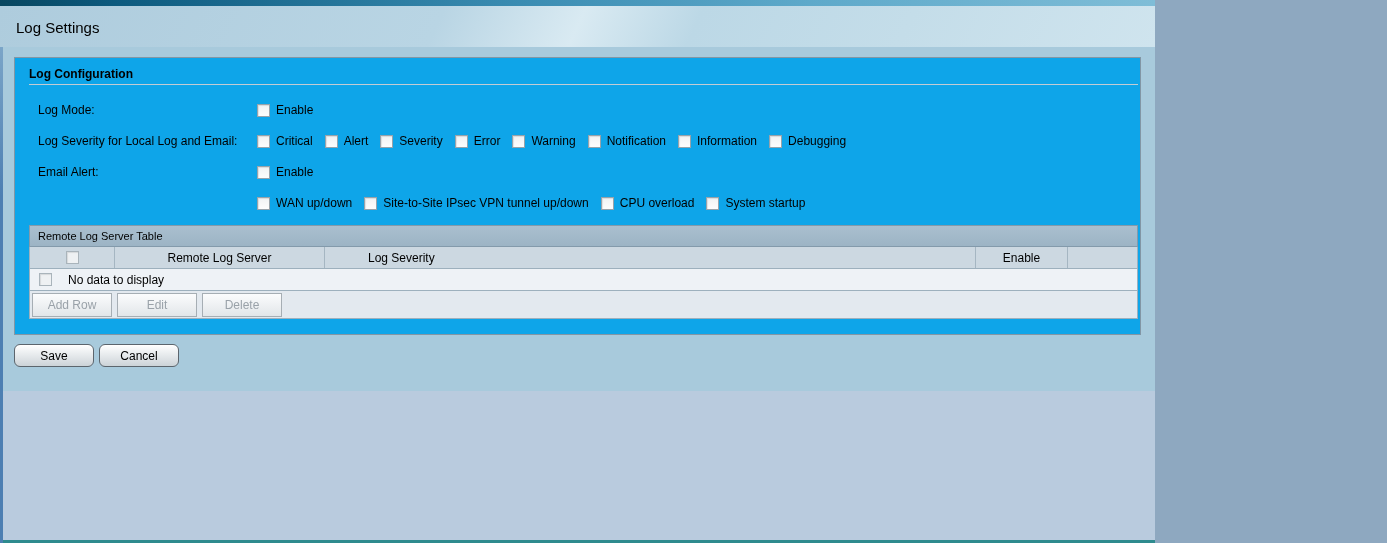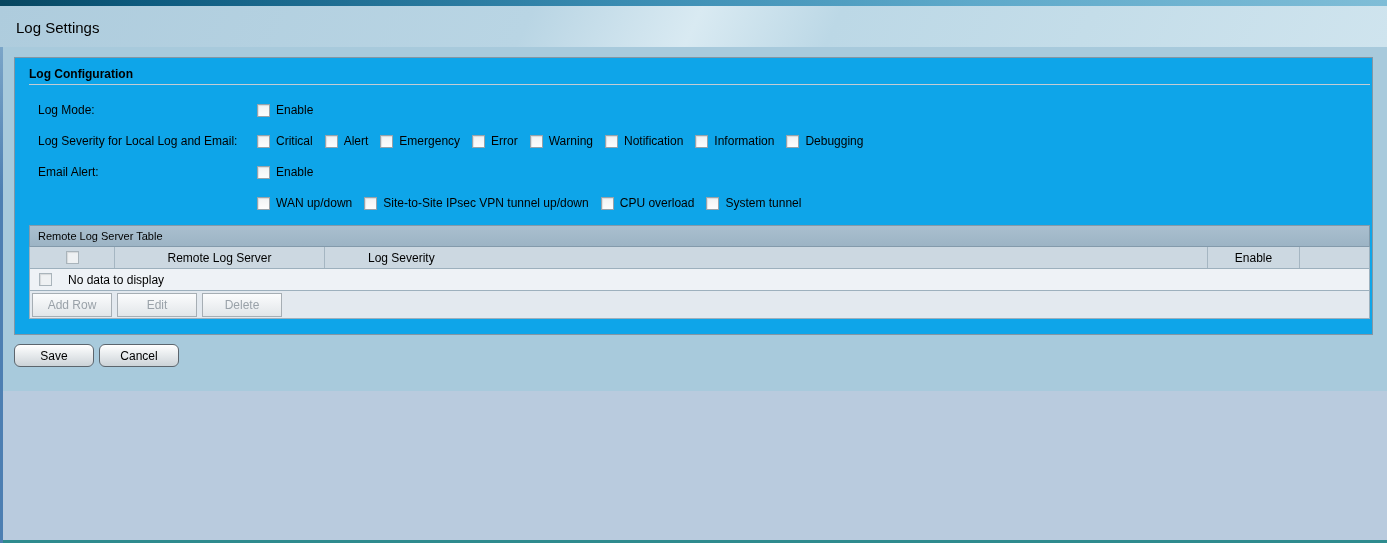--- a/index.html
+++ b/index.html
@@ -1,17 +1,17 @@
 <!DOCTYPE html>
 <html><head>
 <meta charset="utf-8">
 <style>
   * { box-sizing: border-box; }
   body { margin: 0; font-family: "Liberation Sans", sans-serif; background: #8ea8c0; }
-  .screen { width: 1387px; height: 543px; position: relative; overflow: hidden; background: #b9cbde; }
+  .screen { width: 1155px; height: 543px; position: relative; overflow: hidden; background: #b9cbde; }
 
   
   .topbar { height: 6px; background: linear-gradient(90deg,#08465f 0%,#0d5a7e 10%,#3a8cb2 45%,#5ea9ca 70%,#7fbdd7 100%); }
   .header-band { height: 41px;
     background: linear-gradient(115deg,#aeccdd 0%,#b9d5e4 38%,#d9eaf2 50%,#bcd8e6 60%,#c4dde9 78%,#cfe4ee 100%); }
   .page-title { font-size: 15px; color: #000; padding: 13px 0 0 16px; }
 
   
   .content { height: 344px; background: #a8cadc; padding: 10px 14px 0 14px; }
   .lower { height: 149px; background: #b9cbde; }
@@ -90,21 +90,21 @@
           <label class="cb-item">
             <span class="checkbox"></span>
             <span>Critical</span>
           </label>
           <label class="cb-item">
             <span class="checkbox"></span>
             <span>Alert</span>
           </label>
           <label class="cb-item">
             <span class="checkbox"></span>
-            <span>Emergency</span>
+            <span>Severity</span>
           </label>
           <label class="cb-item">
             <span class="checkbox"></span>
             <span>Error</span>
           </label>
           <label class="cb-item">
             <span class="checkbox"></span>
             <span>Warning</span>
           </label>
           <label class="cb-item">
@@ -142,21 +142,21 @@
           <label class="cb-item">
             <span class="checkbox"></span>
             <span>Site-to-Site IPsec VPN tunnel up/down</span>
           </label>
           <label class="cb-item">
             <span class="checkbox"></span>
             <span>CPU overload</span>
           </label>
           <label class="cb-item">
             <span class="checkbox"></span>
-            <span>System tunnel</span>
+            <span>System startup</span>
           </label>
         </div>
       </div>
 
       <div class="rls-table">
         <div class="rls-title">Remote Log Server Table</div>
         <div class="rls-header">
           <div class="hcell hc-select">
             <span class="checkbox dim"></span>
           </div>

